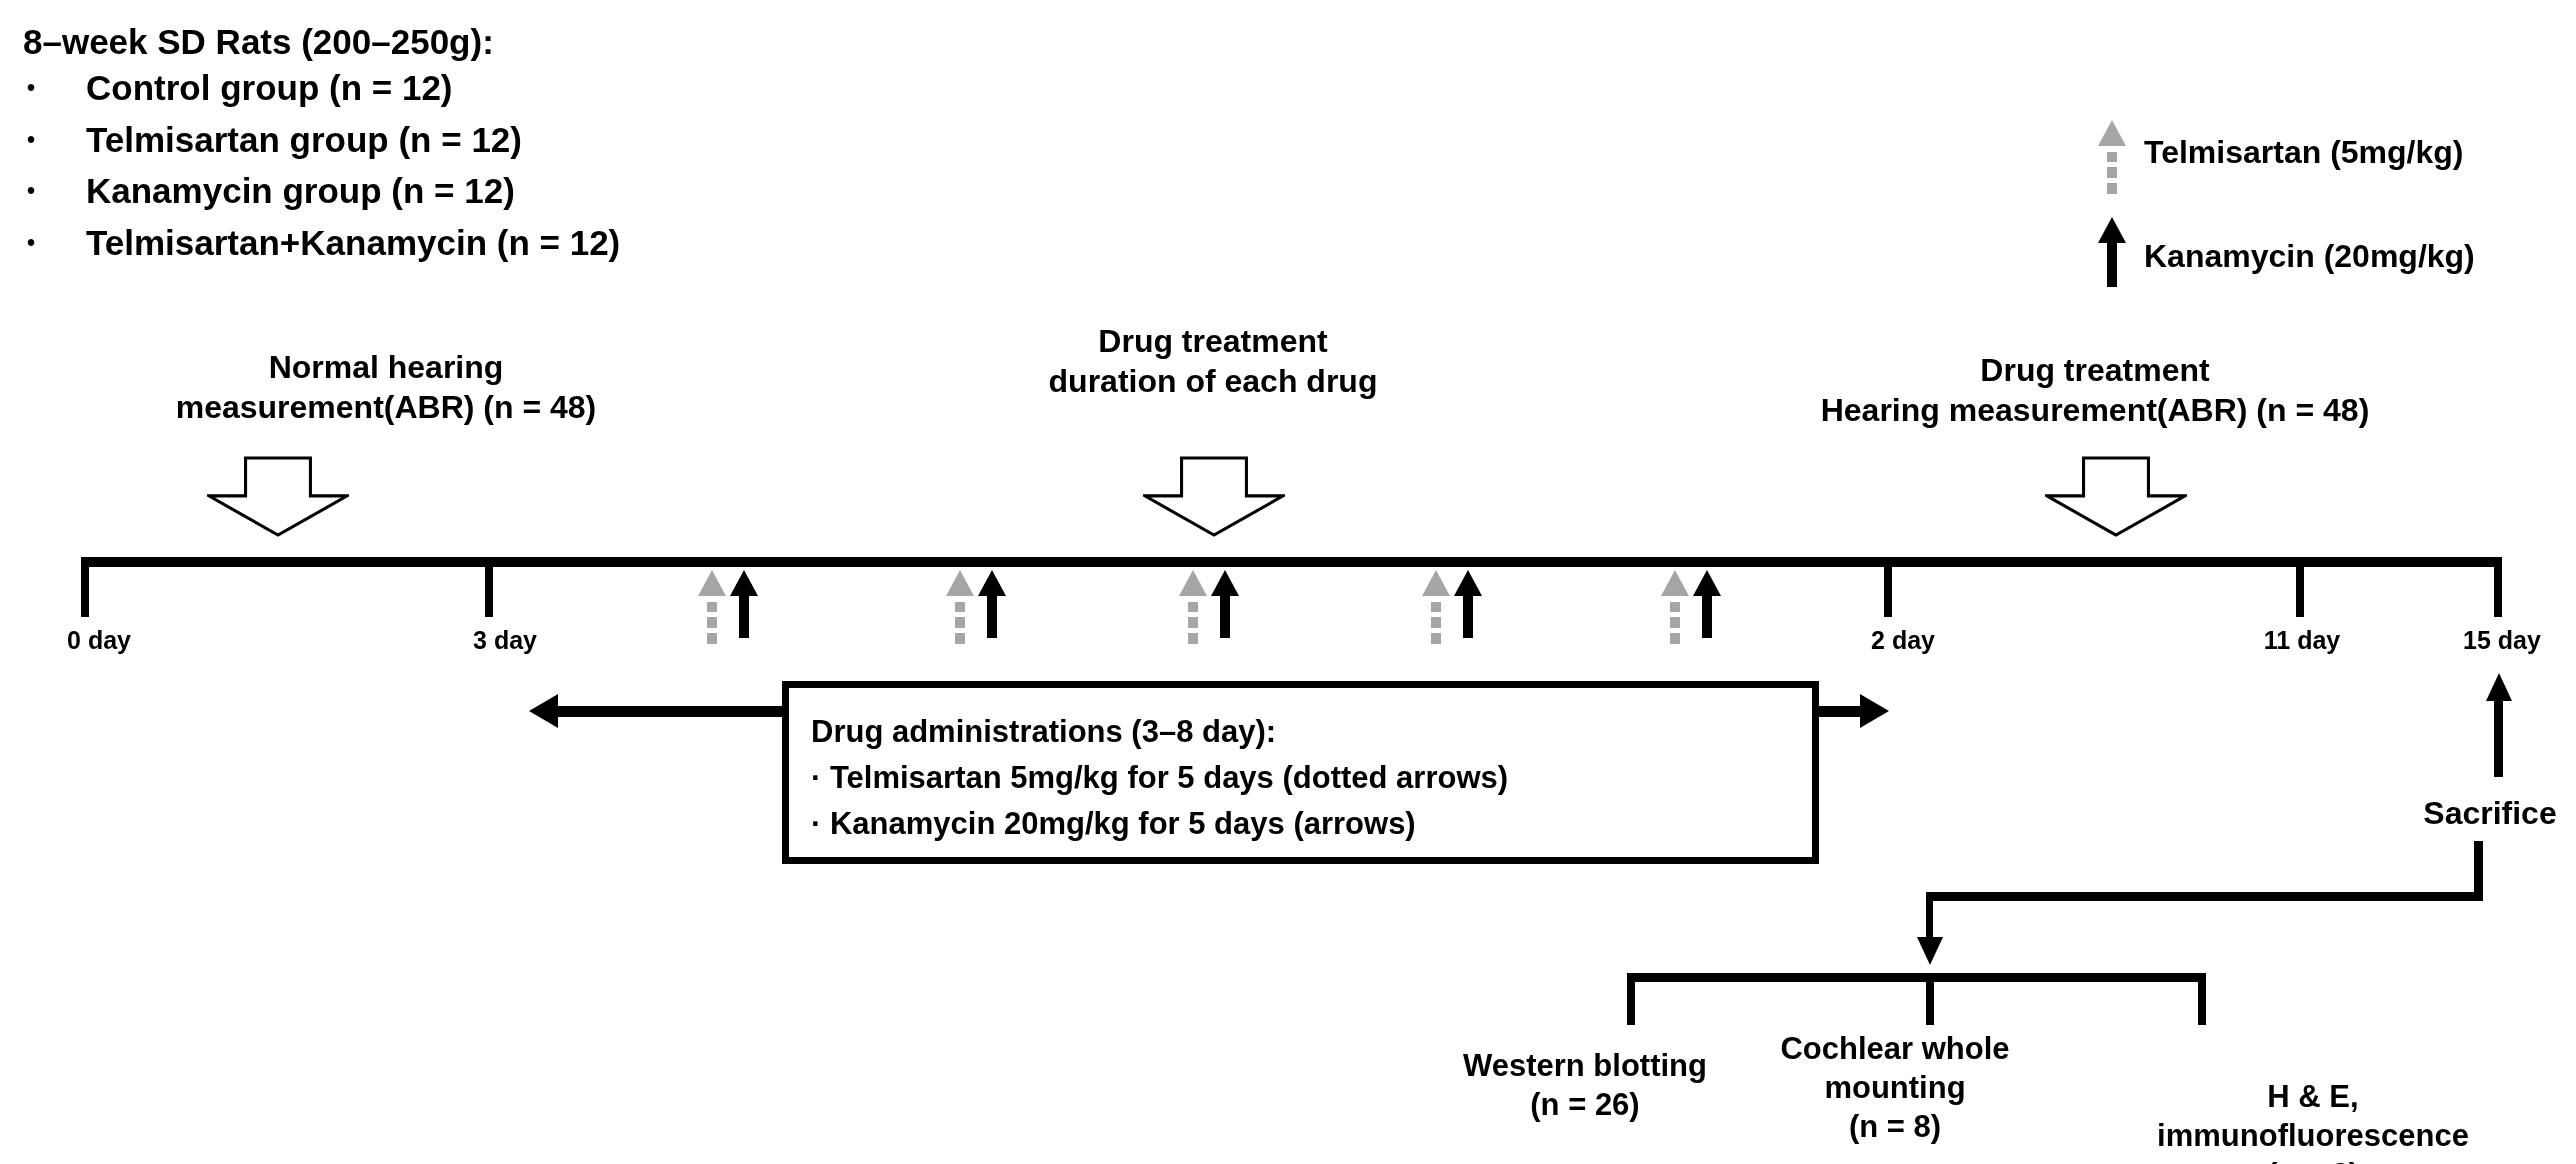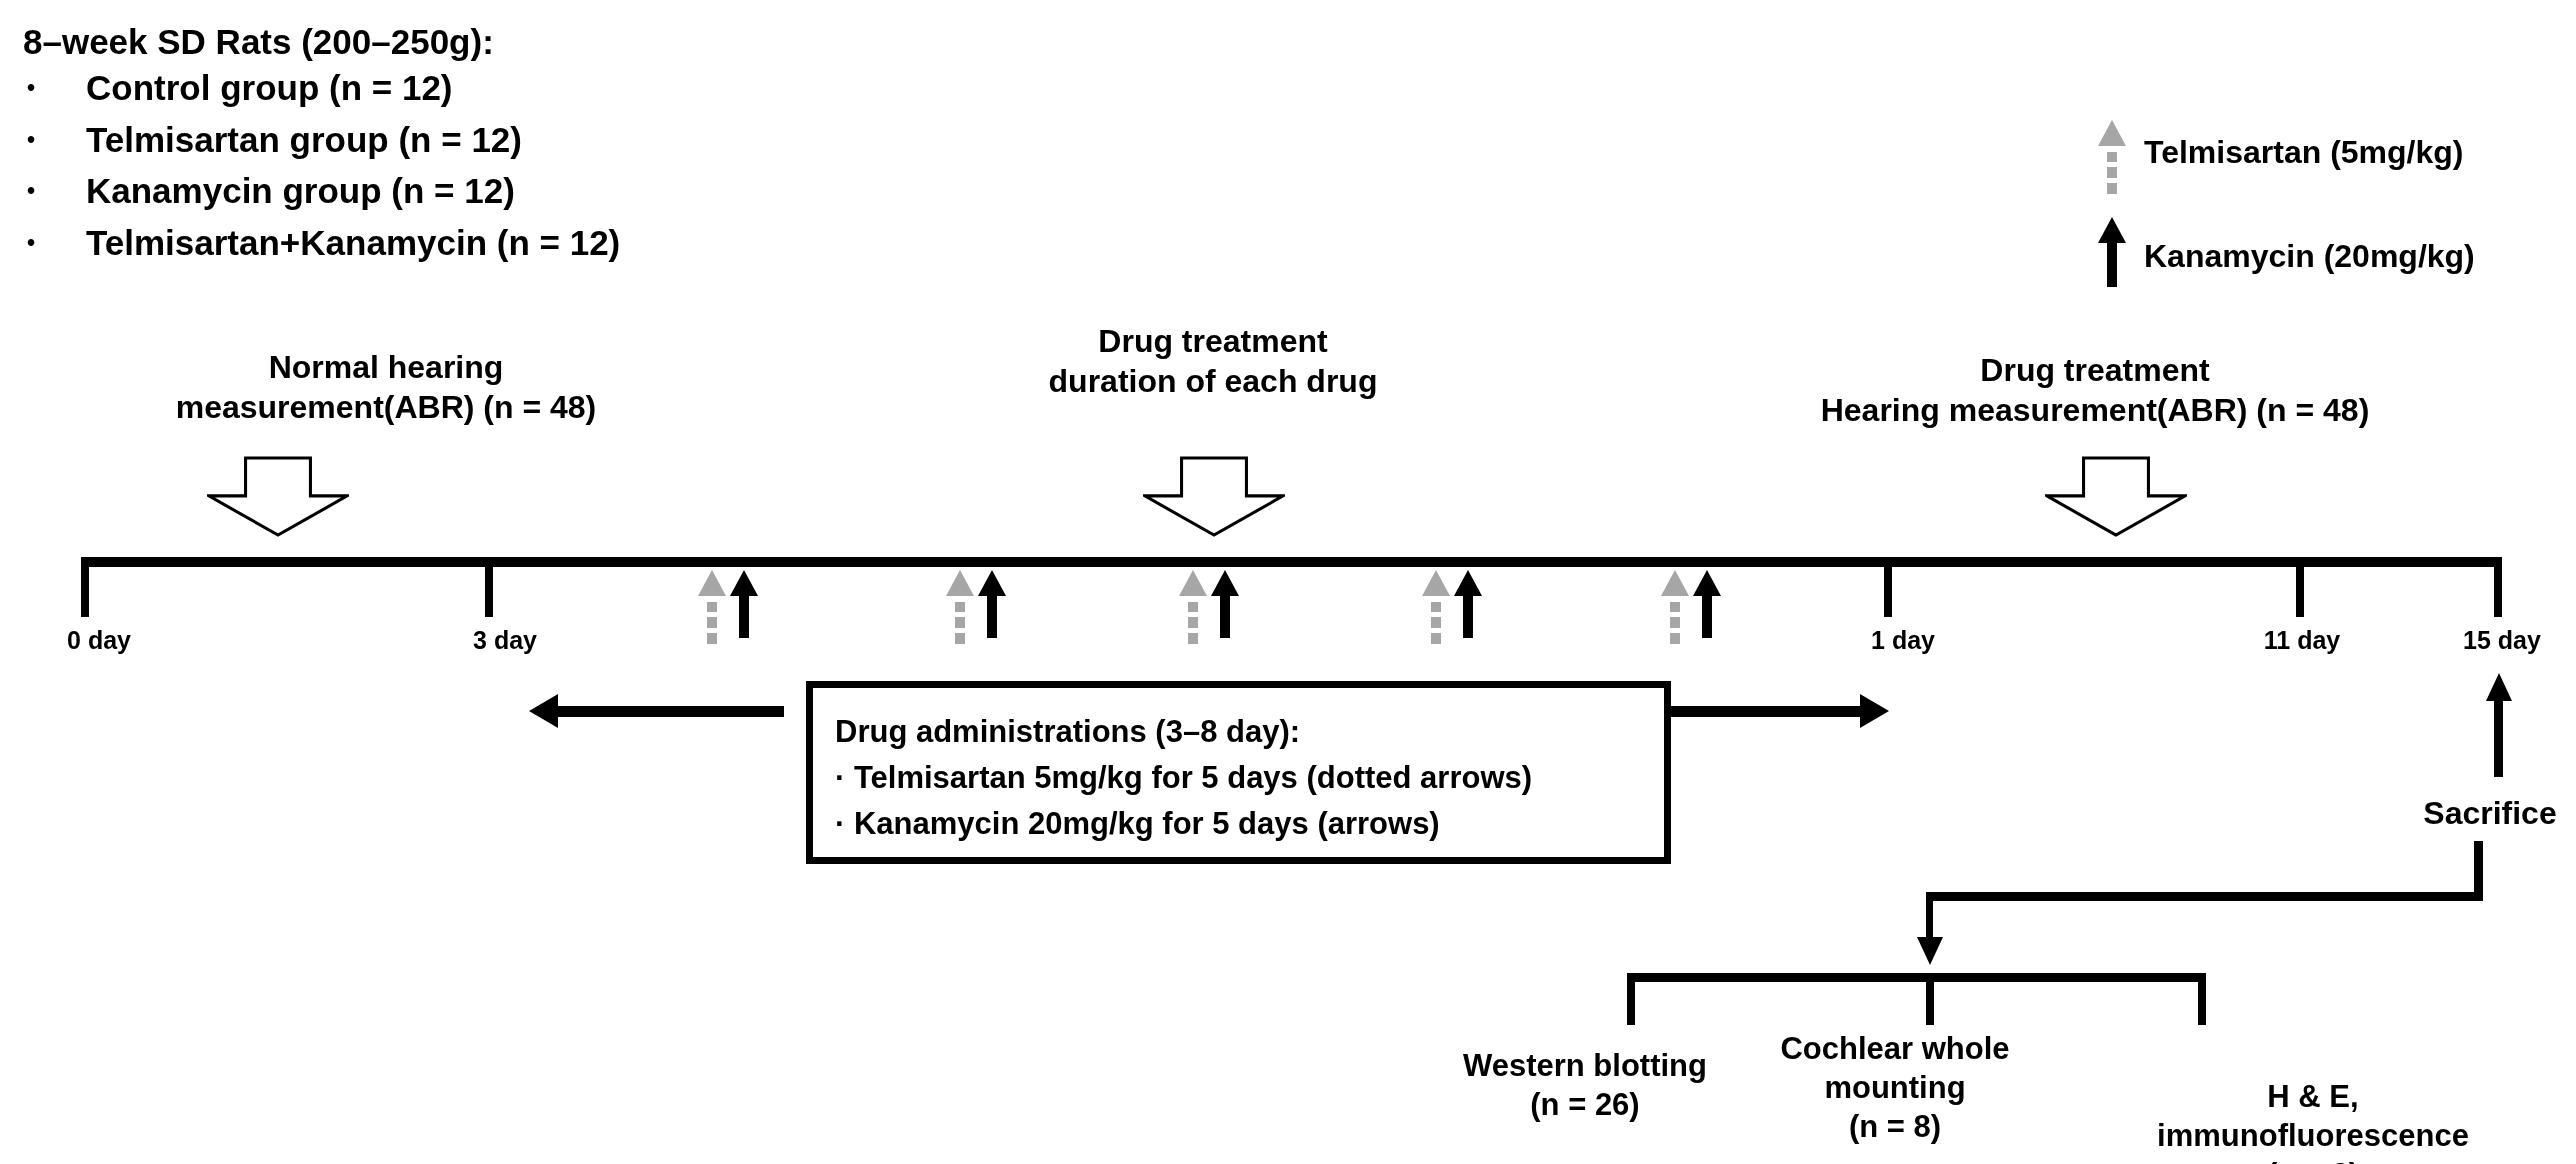--- a/index.html
+++ b/index.html
@@ -52,22 +52,22 @@
   .anno{font-size:32px;line-height:40px;}
 
   
   .dbl-line{top:706px;height:11px;background:var(--ink);}
   .tri-left{width:0;height:0;border-top:17px solid transparent;border-bottom:17px solid transparent;
     border-right:29px solid var(--ink);}
   .tri-right{width:0;height:0;border-top:17px solid transparent;border-bottom:17px solid transparent;
     border-left:29px solid var(--ink);}
 
   
-  .admin-box{left:782px;top:681px;width:865px;height:183px;background:var(--bg);
-    border:7.4px solid var(--ink);padding:21px 0 0 22px;font-size:31px;line-height:46px;white-space:nowrap;margin-left:24px;}
+  .admin-box{left:782px;top:681px;width:1037px;height:183px;background:var(--bg);
+    border:7.4px solid var(--ink);padding:21px 0 0 22px;font-size:31px;line-height:46px;white-space:nowrap;}
 
   
   .line{background:var(--ink);}
   .tri-up{width:0;height:0;border-left:13px solid transparent;border-right:13px solid transparent;
     border-bottom:28px solid var(--ink);}
   .tri-down{width:0;height:0;border-left:13px solid transparent;border-right:13px solid transparent;
     border-top:28px solid var(--ink);}
 
   .outcome{font-size:31px;line-height:39px;}
 </style>
@@ -132,21 +132,21 @@
 
 <div class="abs tl-bar"></div>
 <div class="abs tl-tick" style="left:81px;top:557px;height:60px;"></div>
 <div class="abs tl-tick" style="left:485px;top:562px;height:55px;"></div>
 <div class="abs tl-tick" style="left:1884px;top:562px;height:55px;"></div>
 <div class="abs tl-tick" style="left:2296px;top:562px;height:55px;"></div>
 <div class="abs tl-tick" style="left:2494px;top:557px;height:60px;"></div>
 
 <div class="abs day-label ctr" style="left:99px;">0 day</div>
 <div class="abs day-label ctr" style="left:505px;">3 day</div>
-<div class="abs day-label ctr" style="left:1903px;">1 day</div>
+<div class="abs day-label ctr" style="left:1903px;">2 day</div>
 <div class="abs day-label ctr" style="left:2302px;">11 day</div>
 <div class="abs day-label ctr" style="left:2502px;">15 day</div>
 
 <div class="abs dotted-arrow" style="left:698px;top:570px;">
   <div class="head"></div>
   <div class="dot"></div>
     <div class="dot"></div>
     <div class="dot"></div>
 </div>
 <div class="abs solid-arrow" style="left:730px;top:570px;">

